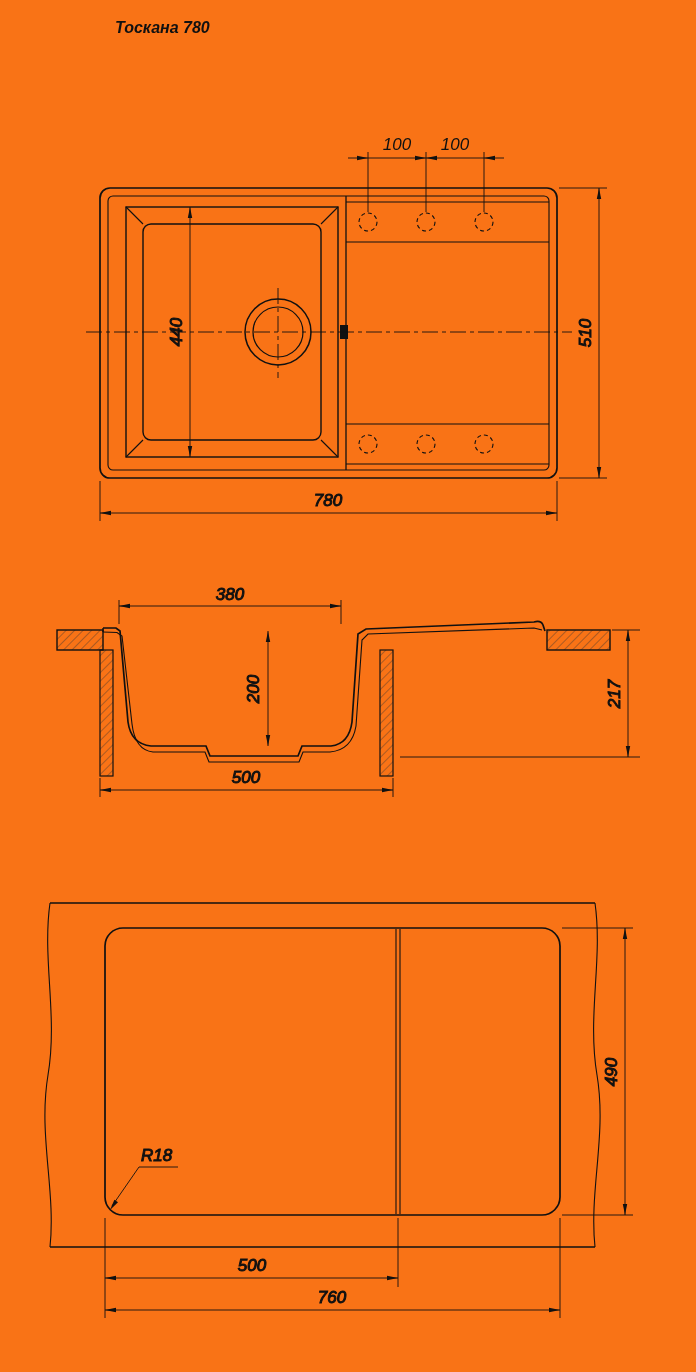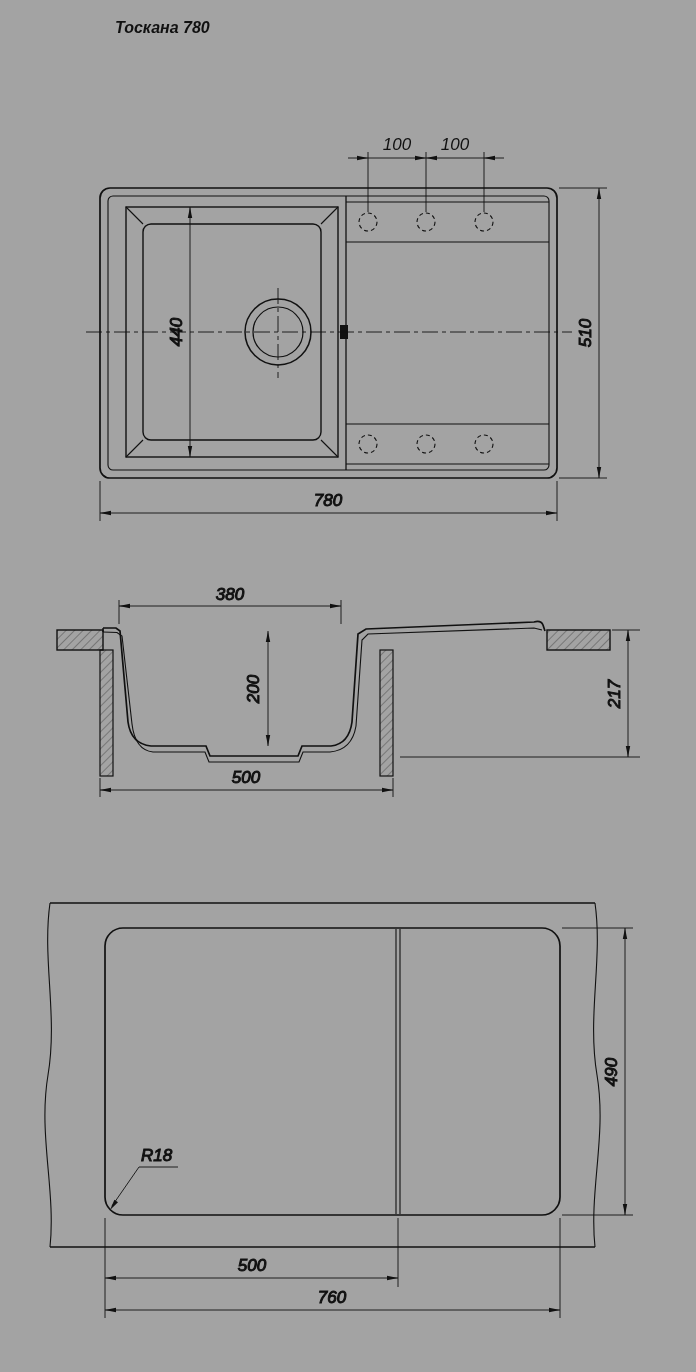--- a/index.html
+++ b/index.html
@@ -1,19 +1,19 @@
 <!DOCTYPE html>
 <html><head>
 <meta charset="utf-8">
 <style>
   html,body{margin:0;padding:0;background:#ffffff;}
   .page{
     position:relative;
     width:696px;height:1372px;
-    background:#a3a3a3;
+    background:#f97316;
     font-family:"Liberation Sans", sans-serif;
     overflow:hidden;
   }
   svg text{
     font-family:"Liberation Sans", sans-serif;
     font-style:italic;
     fill:#111;
   }
   .dim-label{font-size:17px;}
   .title-label{font-size:16px;font-weight:600;}

